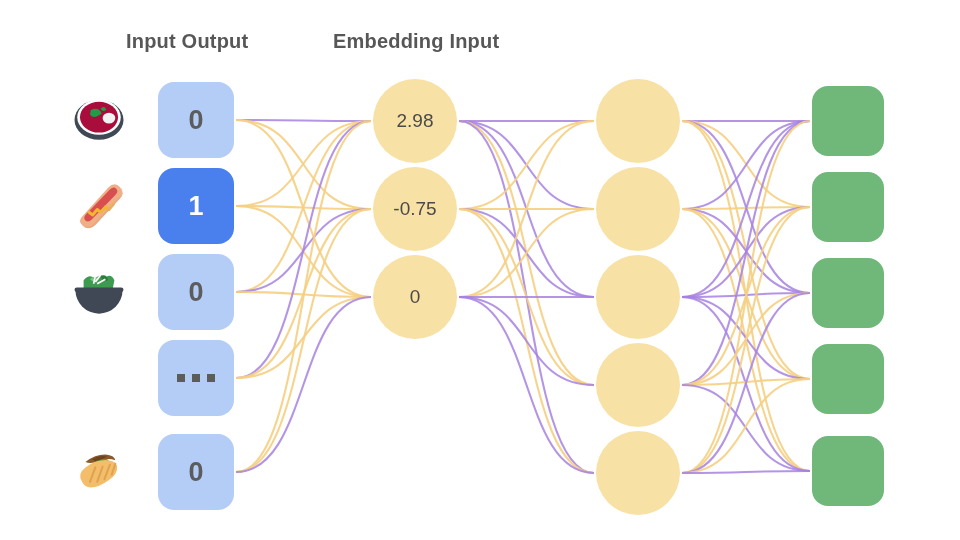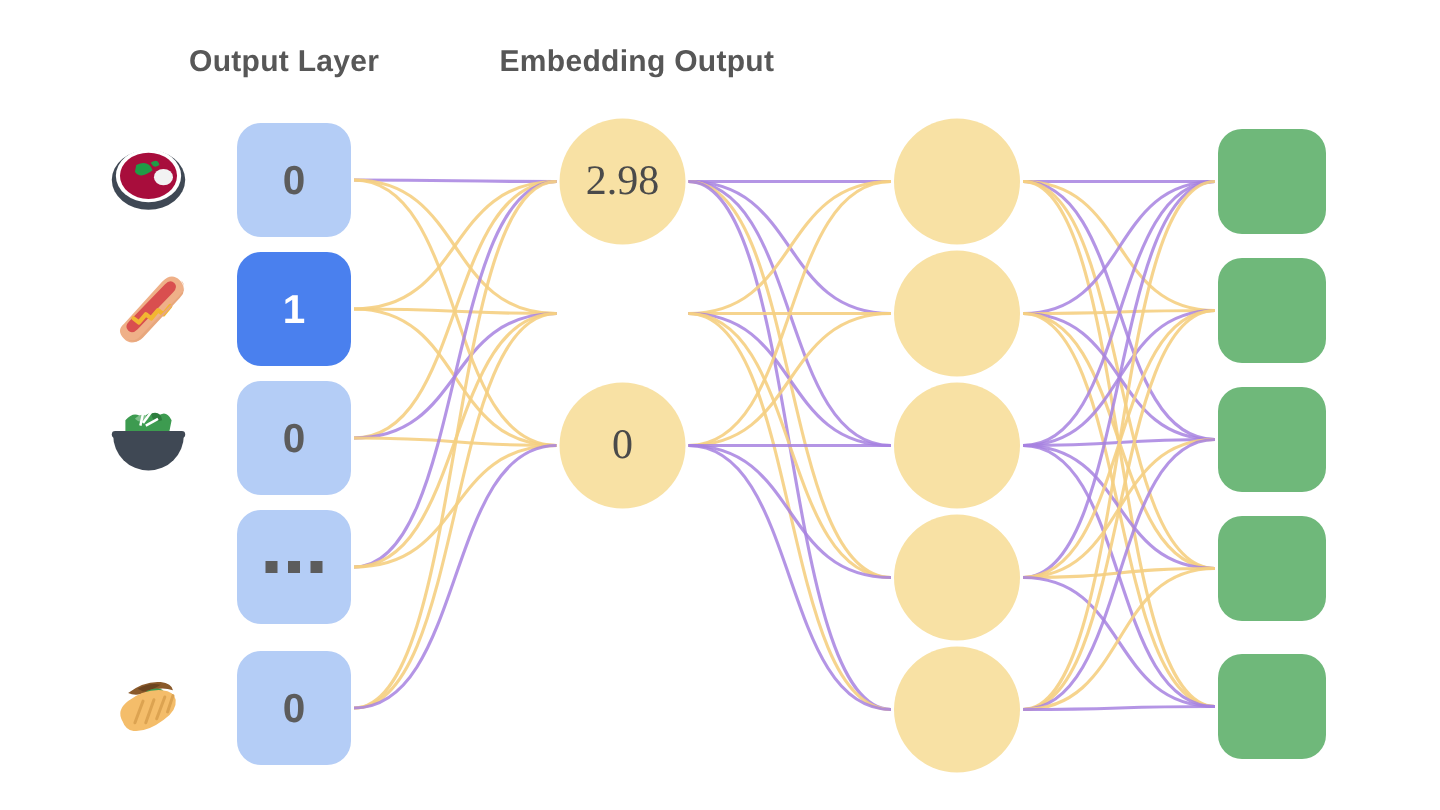--- a/index.html
+++ b/index.html
@@ -51,22 +51,22 @@
   .dots{display:flex;gap:7px;align-items:center;}
   .dots i{display:block;width:8px;height:8px;background:#5c5c5c;}
 
   
   .node-circle{
     position:absolute;
     width:84px;height:84px;
     border-radius:50%;
     background:#f8e1a4;
     display:flex;align-items:center;justify-content:center;
-    font-size:28px;color:#4a4a4a;
-    font-family:Liberation Serif, serif;
+    font-size:19px;color:#4a4a4a;
+    font-family:Liberation Sans, sans-serif;
   }
   .emb-col{left:373px;}
   .hid-col{left:596px;}
 
   
   .out-box{
     position:absolute;
     left:812px;
     width:72px;height:70px;
     border-radius:16px;
@@ -135,22 +135,22 @@
         <path d="M 682 385 C 752.4 385, 739.6 379, 810 379" stroke="#f5cf82" stroke-opacity="0.9" fill="none"></path>
         <path d="M 682 385 C 752.4 385, 739.6 471, 810 471" stroke="#a782e0" stroke-opacity="0.85" fill="none"></path>
         <path d="M 682 473 C 752.4 473, 739.6 121, 810 121" stroke="#f5cf82" stroke-opacity="0.9" fill="none"></path>
         <path d="M 682 473 C 752.4 473, 739.6 207, 810 207" stroke="#f5cf82" stroke-opacity="0.9" fill="none"></path>
         <path d="M 682 473 C 752.4 473, 739.6 293, 810 293" stroke="#a782e0" stroke-opacity="0.85" fill="none"></path>
         <path d="M 682 473 C 752.4 473, 739.6 379, 810 379" stroke="#f5cf82" stroke-opacity="0.9" fill="none"></path>
         <path d="M 682 473 C 752.4 473, 739.6 471, 810 471" stroke="#a782e0" stroke-opacity="0.85" fill="none"></path>
       </g>
   </svg>
 
-  <div class="layer-title" id="title-input">Output Layer</div>
-  <div class="layer-title" id="title-embedding">Embedding Output</div>
+  <div class="layer-title" id="title-input">Input Output</div>
+  <div class="layer-title" id="title-embedding">Embedding Input</div>
 
   <div class="icon-cell" style="top:88px">
     <svg viewBox="0 0 64 64">
       <ellipse cx="32" cy="33" rx="27" ry="22" fill="#3f4854"></ellipse>
       <ellipse cx="32" cy="30" rx="24" ry="19.5" fill="#ffffff"></ellipse>
       <ellipse cx="32" cy="30" rx="21" ry="17" fill="#a80d3c"></ellipse>
       <path d="M23 22 q9 -4 12 4 q-9 7 -13 1 z" fill="#1f9c46"></path>
       <path d="M34 20 q5 -3 6 2 q-4 3 -6 -1 z" fill="#1f9c46"></path>
       <ellipse cx="43" cy="31" rx="7" ry="6" fill="#f2f2f2"></ellipse>
     </svg>
@@ -205,20 +205,23 @@
         <i></i>
       </span>
   </div>
   <div class="in-box" style="top:434px">
     <span>0</span>
   </div>
 
   <div class="node-circle emb-col" style="top:79px">
     <span>2.98</span>
   </div>
+  <div class="node-circle emb-col" style="top:167px">
+    <span>-0.75</span>
+  </div>
   <div class="node-circle emb-col" style="top:255px">
     <span>0</span>
   </div>
 
   <div class="node-circle hid-col" style="top:79px">
       <span></span>
     </div>
   <div class="node-circle hid-col" style="top:167px">
       <span></span>
     </div>

